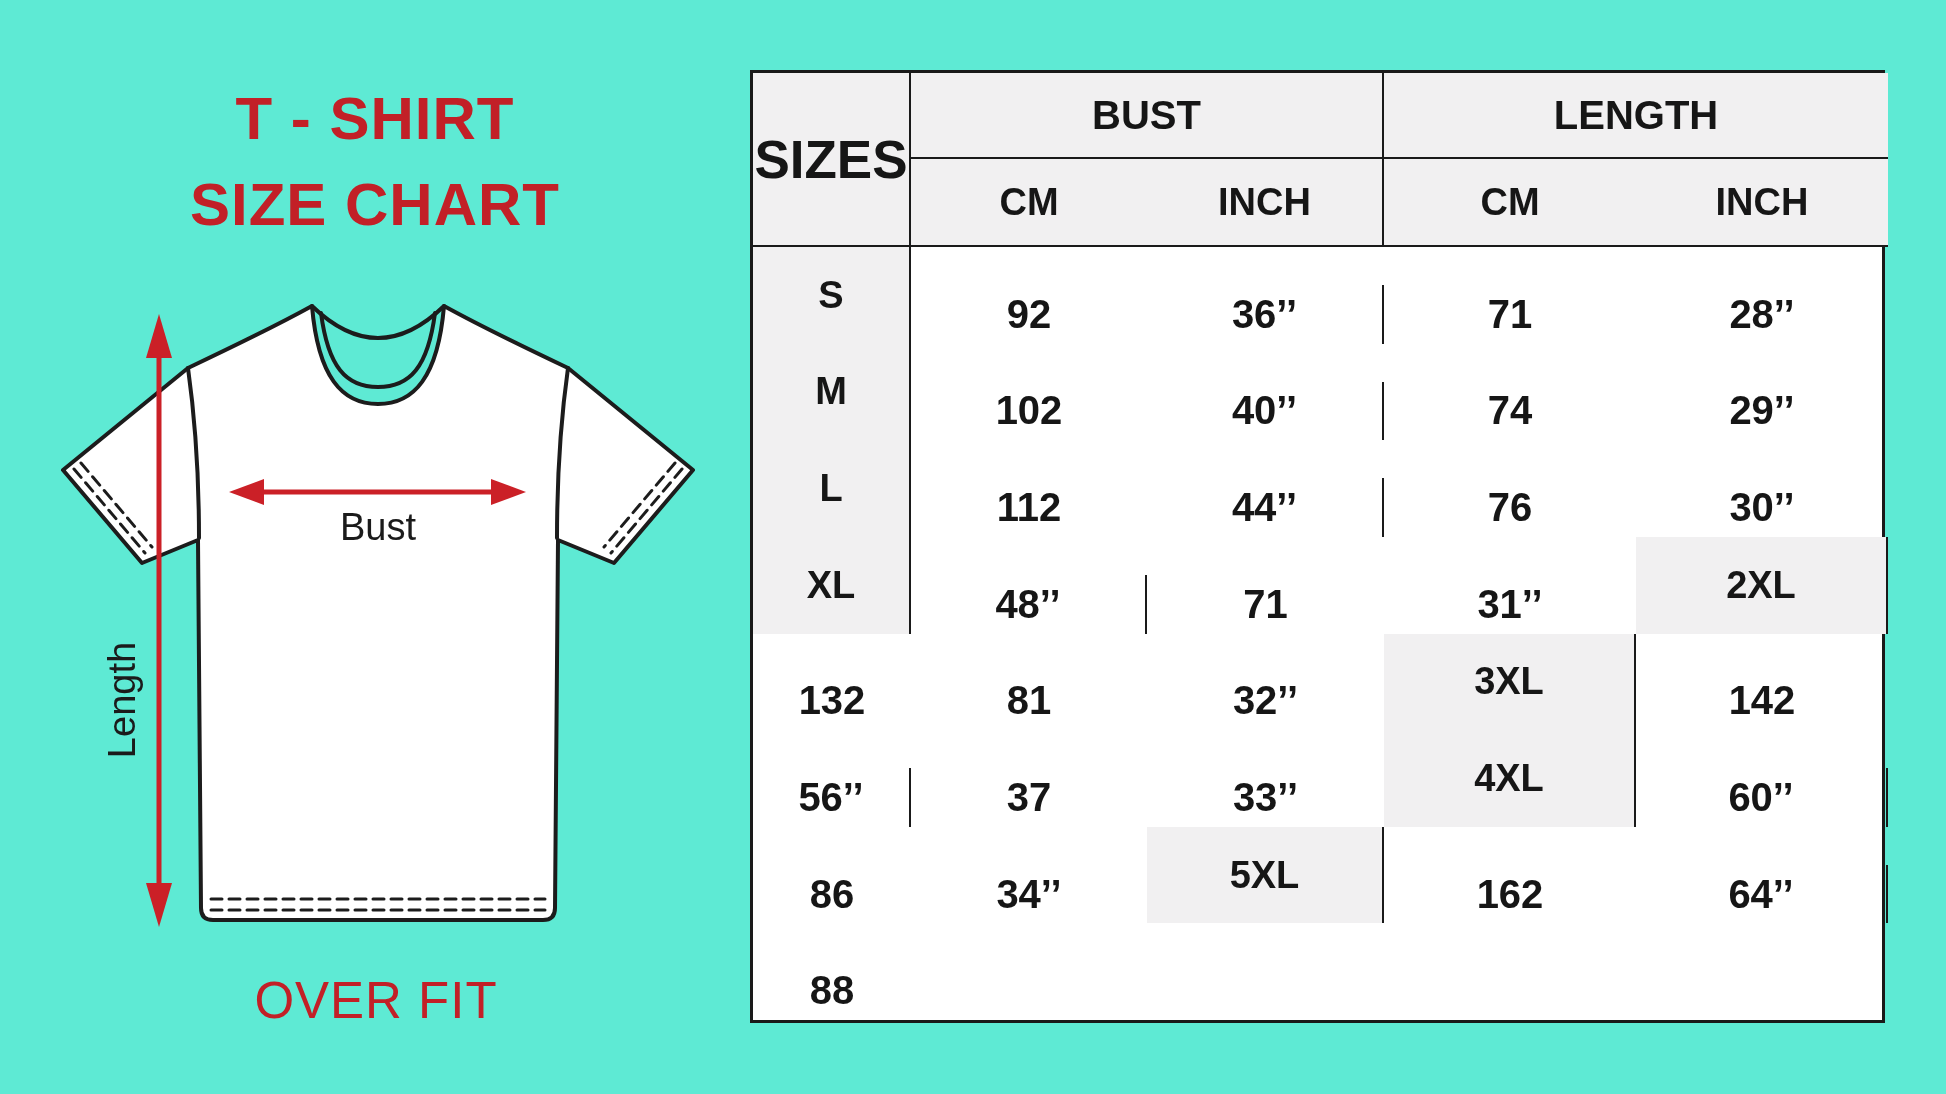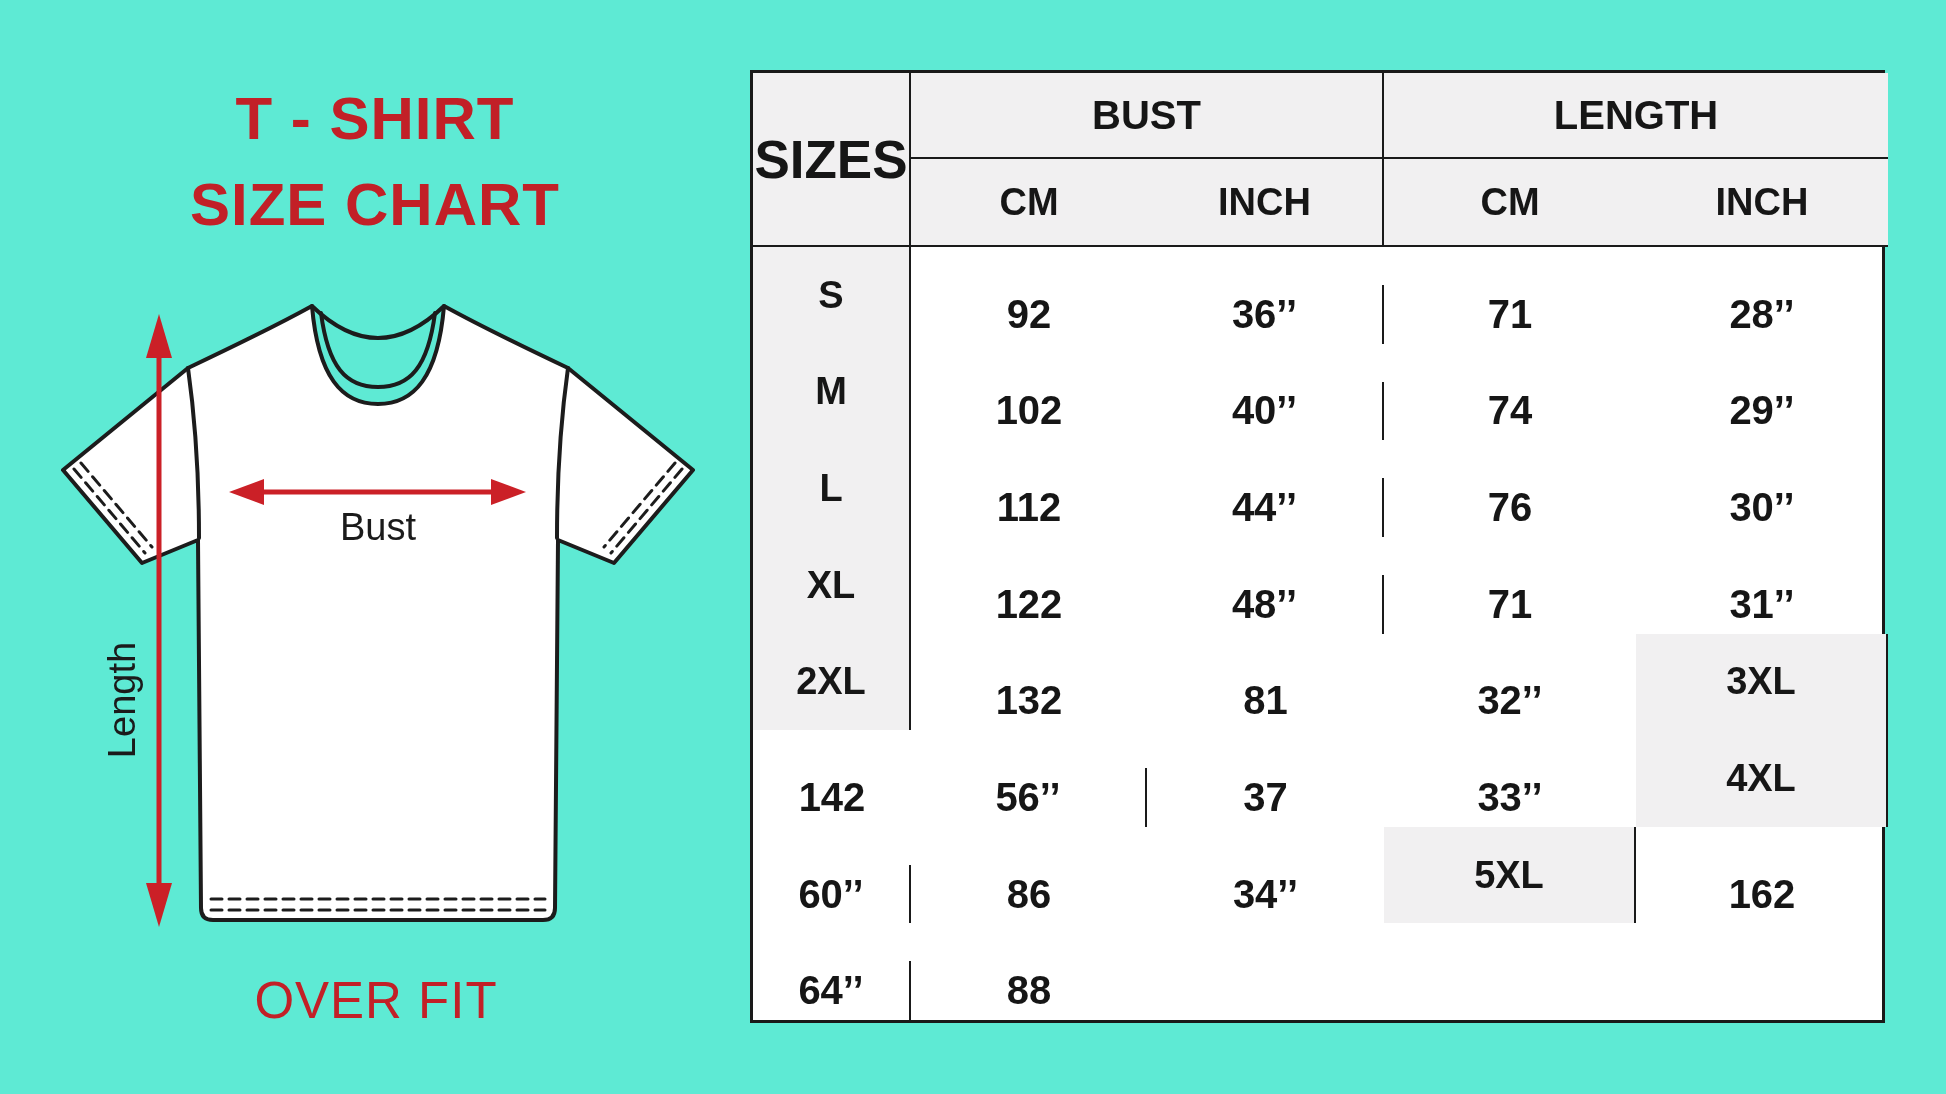--- a/index.html
+++ b/index.html
@@ -127,21 +127,20 @@
     <div class="cell num">74</div>
     <div class="cell num">29’’</div>
 
     <div class="cell gray br size-c">L</div>
     <div class="cell num">112</div>
     <div class="cell br num">44’’</div>
     <div class="cell num">76</div>
     <div class="cell num">30’’</div>
 
     <div class="cell gray br size-c">XL</div>
-    <div class="cell num">122</div>
     <div class="cell br num">48’’</div>
     <div class="cell num">71</div>
     <div class="cell num">31’’</div>
 
     <div class="cell gray br size-c">2XL</div>
     <div class="cell num">132</div>
     <div class="cell num">81</div>
     <div class="cell num">32’’</div>
 
     <div class="cell gray br size-c">3XL</div>

